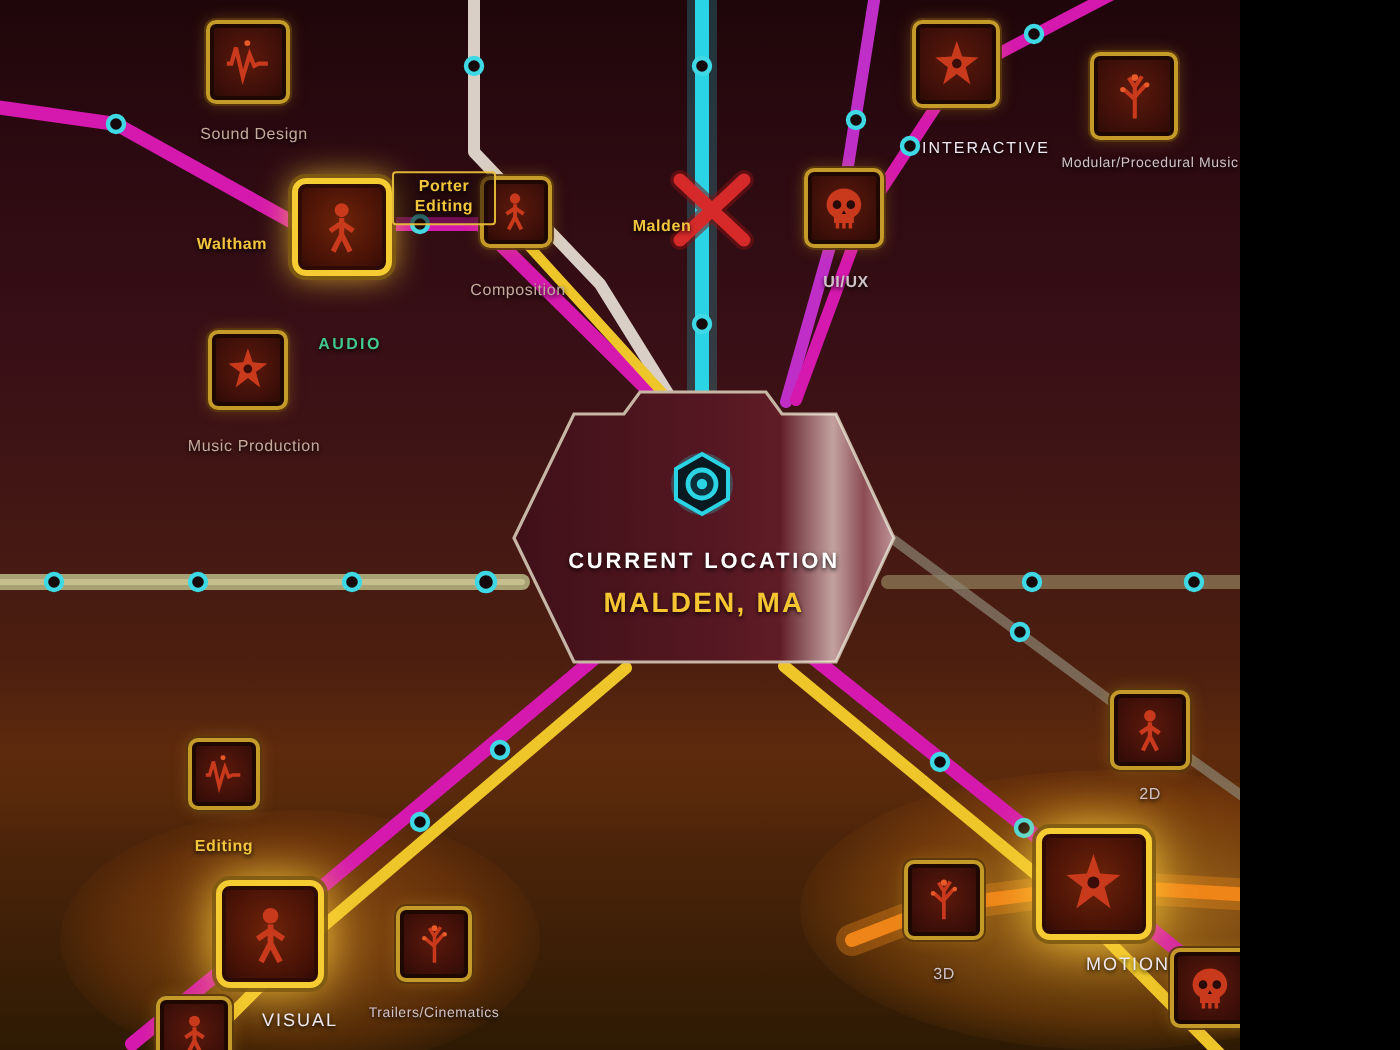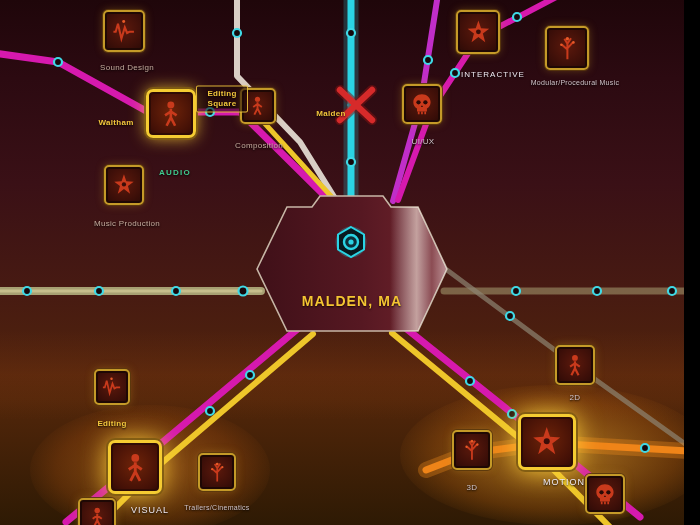--- a/index.html
+++ b/index.html
@@ -1,17 +1,17 @@
 <!DOCTYPE html>
 <html><head>
 <meta charset="utf-8">
 <style>
   html,body{margin:0;padding:0;background:#000;}
   #screen{
-    position:relative;width:684px;height:525px;overflow:hidden;
+    position:relative;width:620px;height:525px;overflow:hidden;
     font-family:"Liberation Sans","DejaVu Sans",sans-serif;
     background:linear-gradient(180deg,#1f060a 0%,#2c0a11 15%,#3a1016 35%,#471a12 55%,#52260a 76%,#2e1a04 100%);
   }
   .glow{position:absolute;pointer-events:none;z-index:1;border-radius:50%;}
   #glow-horizon{left:0;top:330px;width:700px;height:90px;border-radius:0;
     background:linear-gradient(180deg,rgba(0,0,0,0),rgba(160,70,20,.18),rgba(0,0,0,0));}
   #glow-visual{left:30px;top:405px;width:240px;height:130px;
     background:radial-gradient(ellipse at center,rgba(255,150,40,.42),rgba(255,120,20,.16) 55%,rgba(0,0,0,0) 75%);}
   #glow-motion{left:400px;top:385px;width:310px;height:140px;
     background:radial-gradient(ellipse at center,rgba(255,180,50,.55),rgba(255,140,20,.2) 55%,rgba(0,0,0,0) 75%);}
@@ -261,30 +261,31 @@
   <div class="station" style="left:78px;top:498px;width:38px;height:38px;">
     <div class="frame">
       <svg class="glyph" viewBox="0 0 24 24">
           <use href="#g-fig"></use>
         </svg>
     </div>
   </div>
 
   <div class="label" style="left:127px;top:67px;">Sound Design</div>
   <div class="label yellow" style="left:116px;top:122px;">Waltham</div>
-  <div class="label yellow boxed" style="left:222px;top:99px;">Editing Square</div>
+  <div class="label yellow boxed" style="left:222px;top:99px;">Porter Editing</div>
   <div class="label" style="left:259px;top:145px;">Composition</div>
   <div class="label green" style="left:175px;top:157px;margin-top:15px;">AUDIO</div>
   <div class="label" style="left:127px;top:223px;">Music Production</div>
   <div class="label yellow" style="left:331px;top:113px;">Malden</div>
   <div class="label white" style="left:478px;top:74px;font-size:8px;">INTERACTIVE</div>
   <div class="label small pale" style="left:575px;top:82px;">Modular/Procedural Music</div>
-  <div class="label pale" style="left:423px;top:141px;">UI/UX</div>
+  <div class="label pale" style="left:423px;top:141px;font-weight:bold;">UI/UX</div>
   <div class="label yellow" style="left:112px;top:423px;">Editing</div>
   <div class="label white" style="left:135px;top:510px;">VISUAL</div>
   <div class="label small pale" style="left:217px;top:507px;">Trailers/Cinematics</div>
   <div class="label pale" style="left:575px;top:397px;">2D</div>
   <div class="label pale" style="left:472px;top:487px;">3D</div>
   <div class="label white" style="left:549px;top:482px;">MOTION</div>
 
+  <div class="hub-text" id="hub-title">CURRENT LOCATION</div>
   <div class="hub-text" id="hub-loc">MALDEN, MA</div>
 
 </div>
 
 </body></html>

